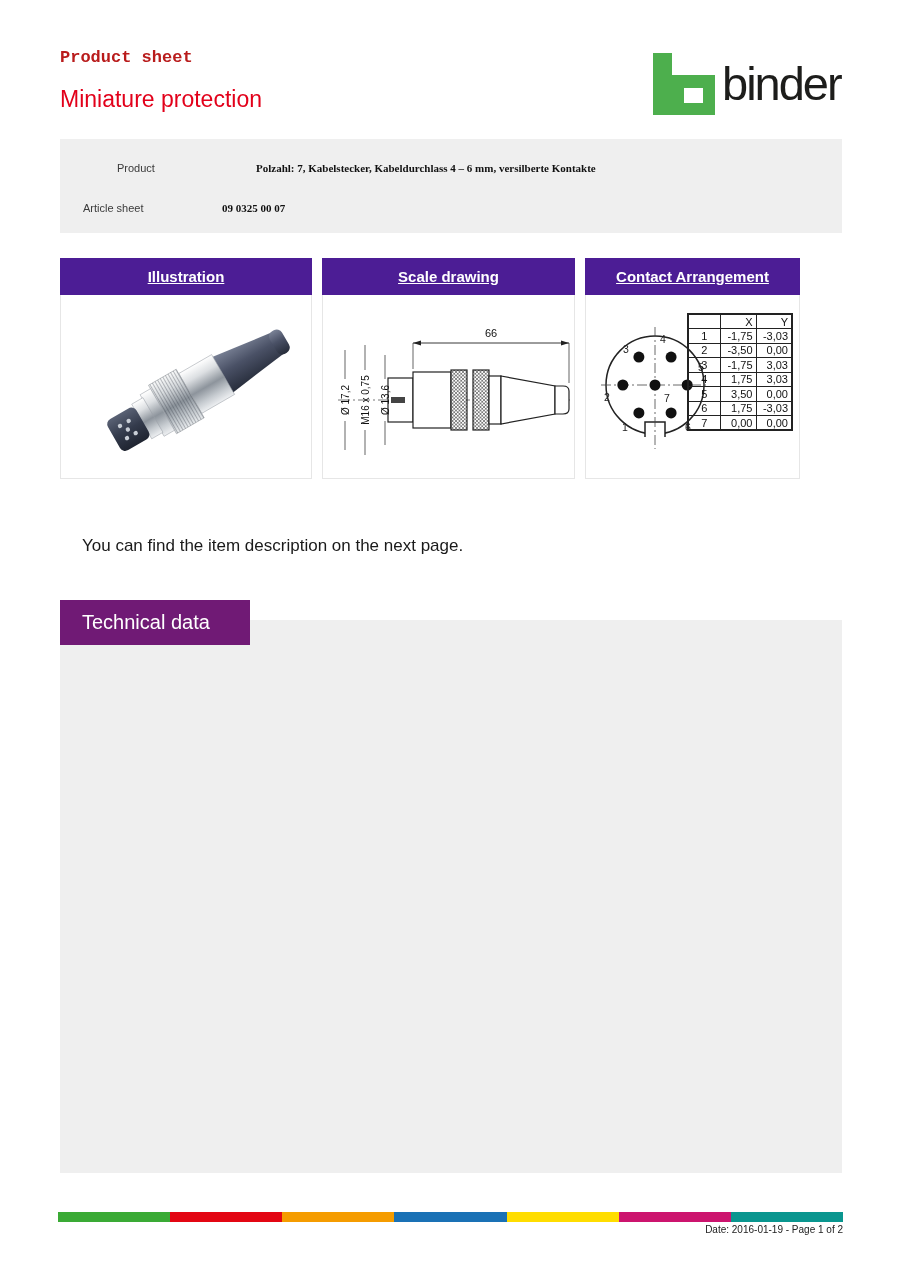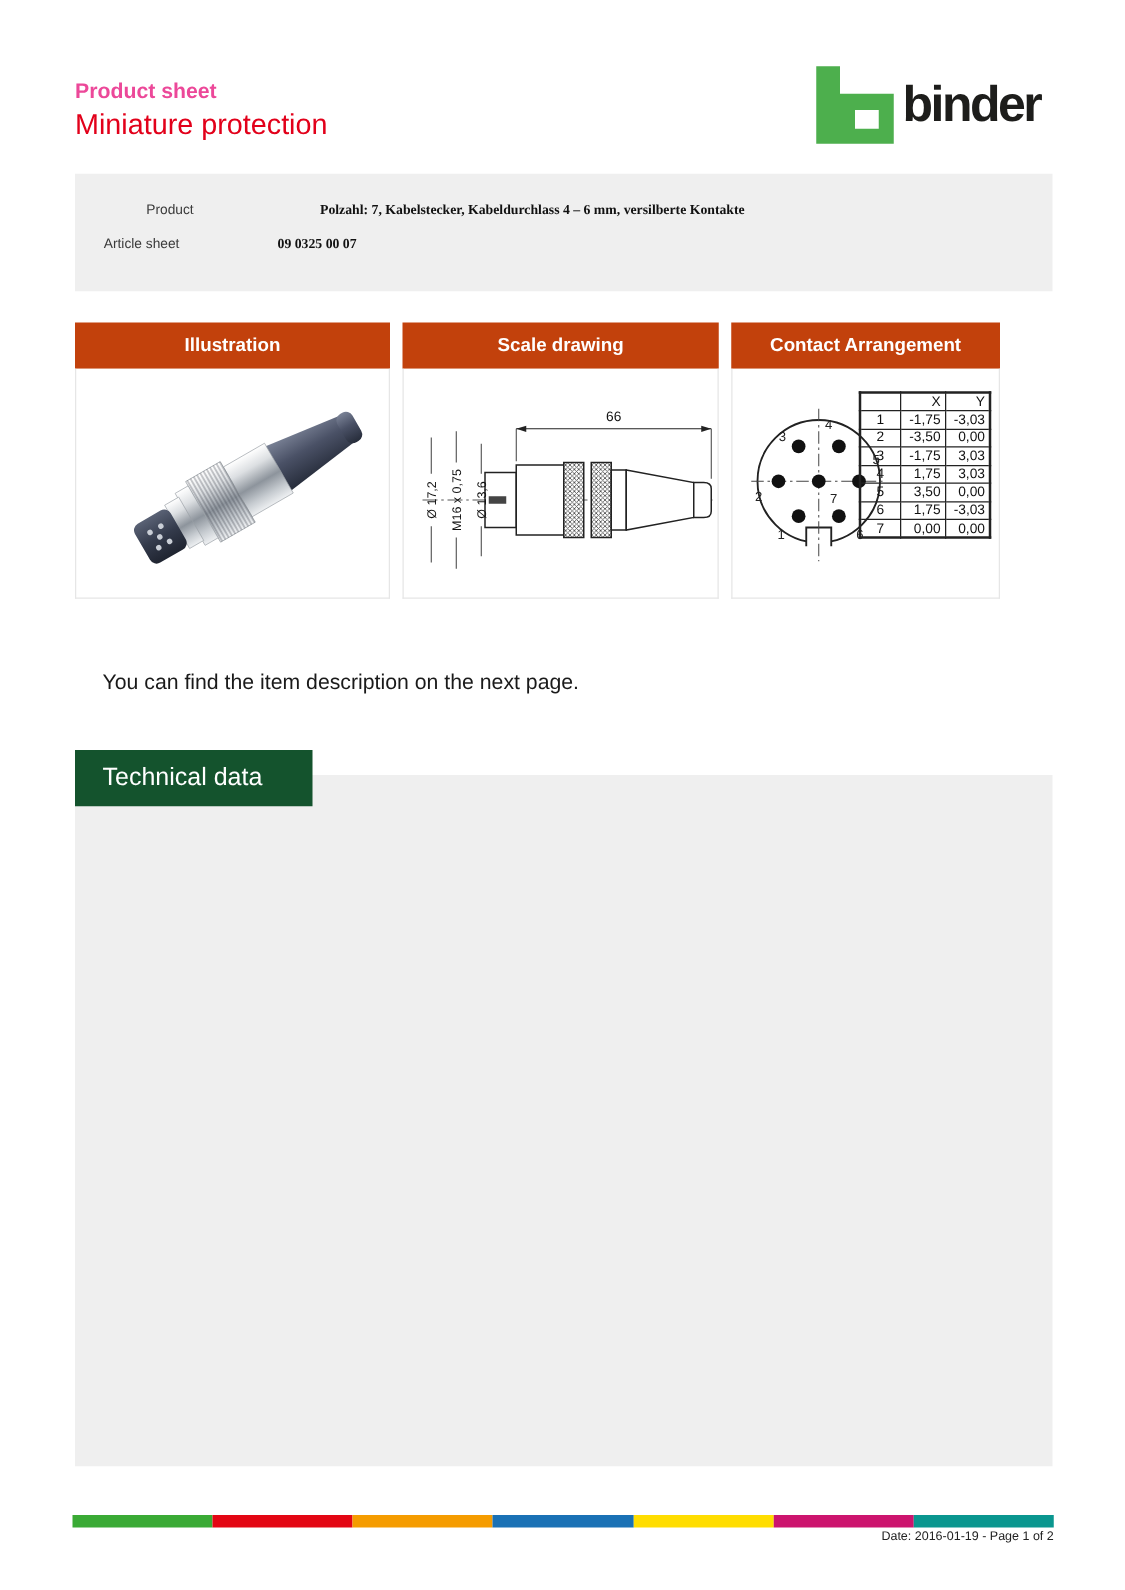--- a/index.html
+++ b/index.html
@@ -1,53 +1,53 @@
 <!DOCTYPE html>
 <html><head>
 <meta charset="utf-8">
 <style>
   * { margin:0; padding:0; box-sizing:border-box; }
   html,body { background:#fff; }
   body { width:900px; height:1272px; font-family:"Liberation Sans",sans-serif; color:#1a1a1a; }
   .page { position:relative; width:900px; height:1272px; overflow:hidden; background:#fff; }
 
   
-  .eyebrow { position:absolute; left:60px; top:63px; font-size:17px; font-weight:bold; color:#ec4899; }
+  .eyebrow { position:absolute; left:60px; top:48px; font-size:17px; font-weight:bold; color:#b91c1c;font-family:Liberation Mono, monospace; }
   .title   { position:absolute; left:60px; top:86px; font-size:23px; color:#E2001A; }
   .logo    { position:absolute; left:652px; top:52px; width:196px; height:64px; display:flex; align-items:center; }
-  .logo-text { font-size:40px; font-weight:bold; letter-spacing:-2px; color:#1d1d1b; margin-left:6px; line-height:64px; }
+  .logo-text { font-size:47px; font-weight:normal; letter-spacing:-2px; color:#1d1d1b; margin-left:6px; line-height:64px; }
 
   
   .info-box { position:absolute; left:60px; top:139px; width:782px; height:94px; background:#EFEFEF; padding:23px 0 0 23px; font-size:11px; }
   .info-row { display:flex; line-height:13.5px; }
-  .info-row.first { margin-bottom:13px;padding-left:34px; }
+  .info-row.first { margin-bottom:26px;padding-left:34px; }
   .info-row .lbl { width:139px; color:#3a3a3a; }
   .info-row .val { font-weight:bold; color:#111;font-family:Liberation Serif, serif; }
 
   
   .panel { position:absolute; top:258px; }
   .panel-1 { left:60px;  width:252px; }
   .panel-2 { left:322px; width:253px; }
   .panel-3 { left:585px; width:215px; }
-  .panel-header { height:37px; background:#c2410c; color:#fff; font-weight:bold; font-size:15px;
-                  display:flex; align-items:center; justify-content:center; }
+  .panel-header { height:37px; background:#4c1d95; color:#fff; font-weight:bold; font-size:15px;
+                  display:flex; align-items:center; justify-content:center;text-decoration:underline; }
   .panel-body { position:relative; height:184px; background:#fff; border:1px solid #E6E6E6; border-top:none; overflow:hidden; }
 
   
   .ca-table { position:absolute; right:6px; top:18px; border-collapse:collapse; font-size:11px; color:#111;
               border:2px solid #222; }
   .ca-table th, .ca-table td { border:1px solid #222; height:14.5px; padding:0 3px; }
   .ca-table th { font-weight:normal; text-align:right; width:36px; }
   .ca-table th.corner { width:32px; }
   .ca-table td.c { text-align:center; }
   .ca-table td.n { text-align:right; }
 
   
   .note { position:absolute; left:82px; top:536px; font-size:17px; font-weight:normal; color:#1a1a1a; }
-  .td-banner { position:absolute; left:60px; top:600px; width:190px; height:45px; background:#14532d; color:#fff;
+  .td-banner { position:absolute; left:60px; top:600px; width:190px; height:45px; background:#701a75; color:#fff;
                font-size:20px; display:flex; align-items:center; padding-left:22px; z-index:2; }
   .td-panel { position:absolute; left:60px; top:620px; width:782px; height:553px; background:#EFEFEF; z-index:1; }
 
   .col { position:absolute; width:372px; }
   .col-left  { left:83px;  top:668px; }
   .col-right { left:473px; top:668px; }
   .col h2 { font-size:18px; line-height:20px; color:#E2001A; font-weight:bold; margin:0 0 10px 0; }
   .col h2.material { margin-top:22px; }
   .kv-row { display:flex; font-size:11px; line-height:13.4px; }
   .kv-row .k { width:198px; flex-shrink:0; color:#2e2e2e; }

